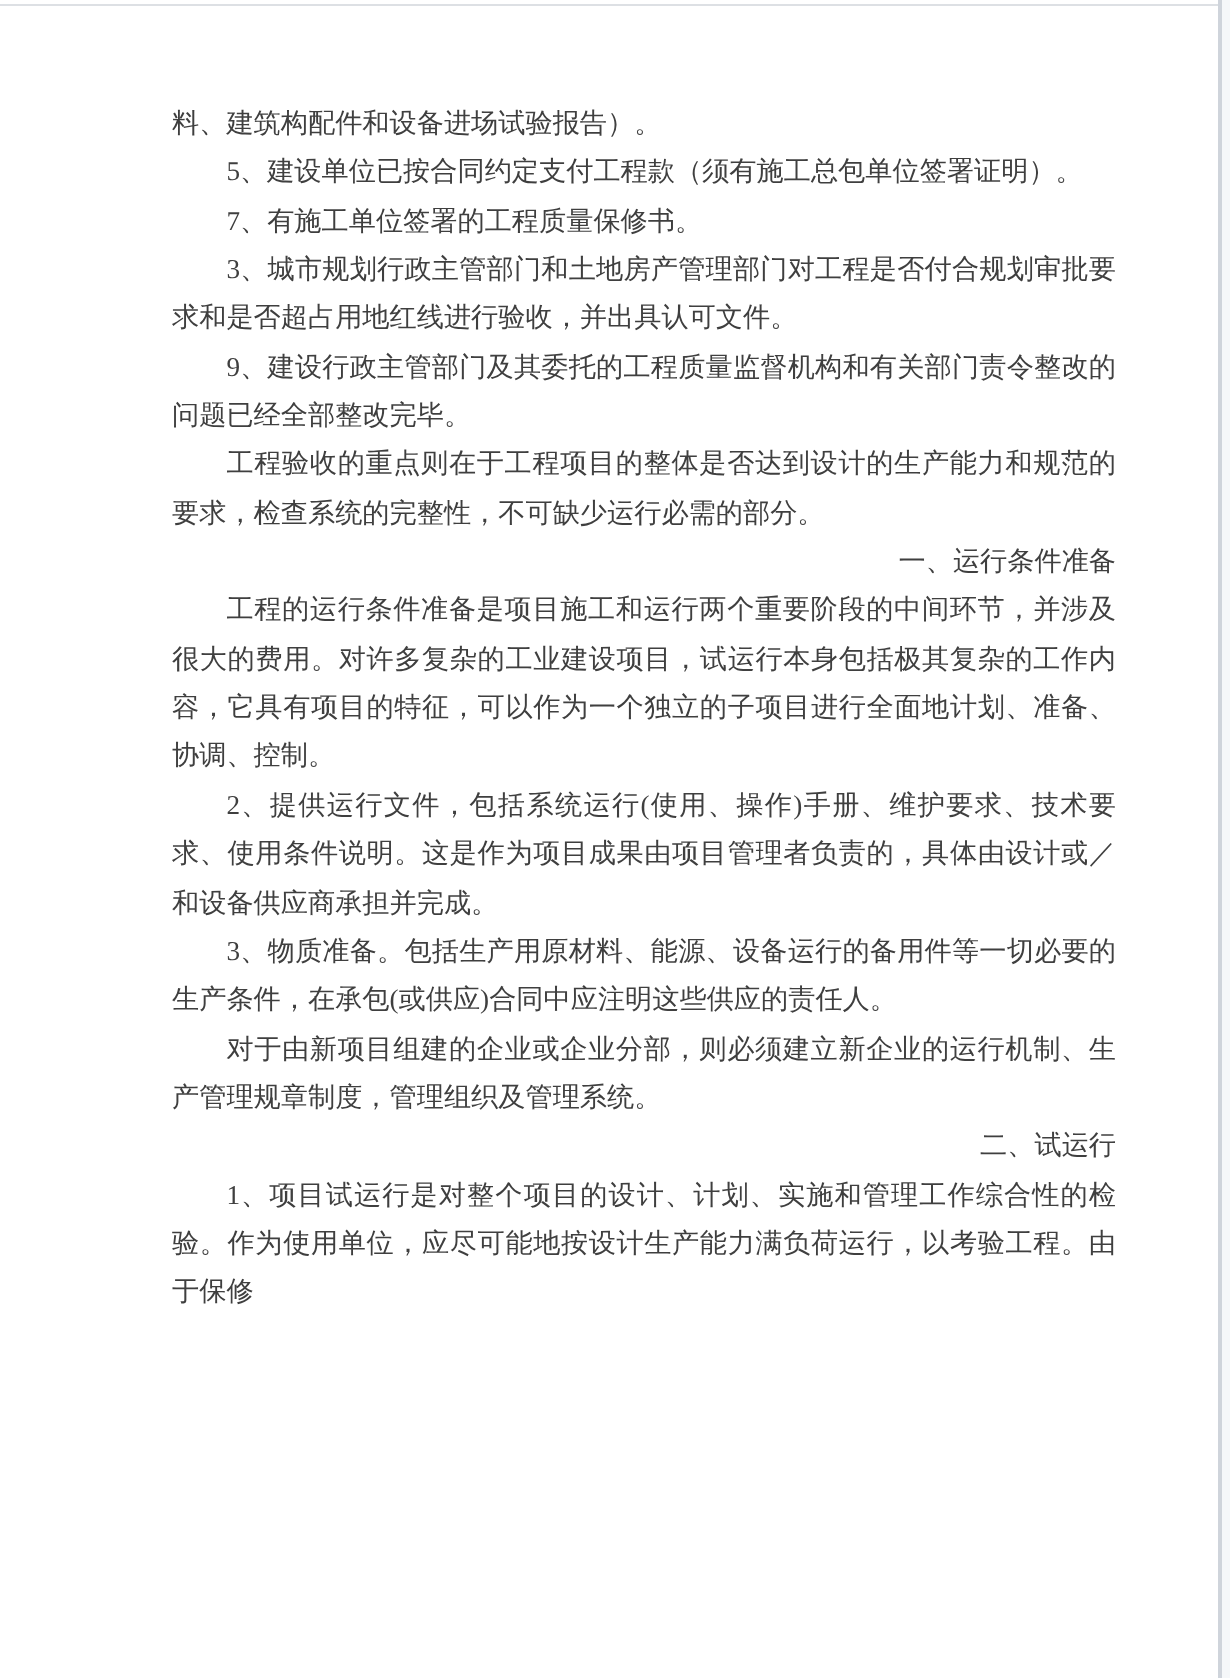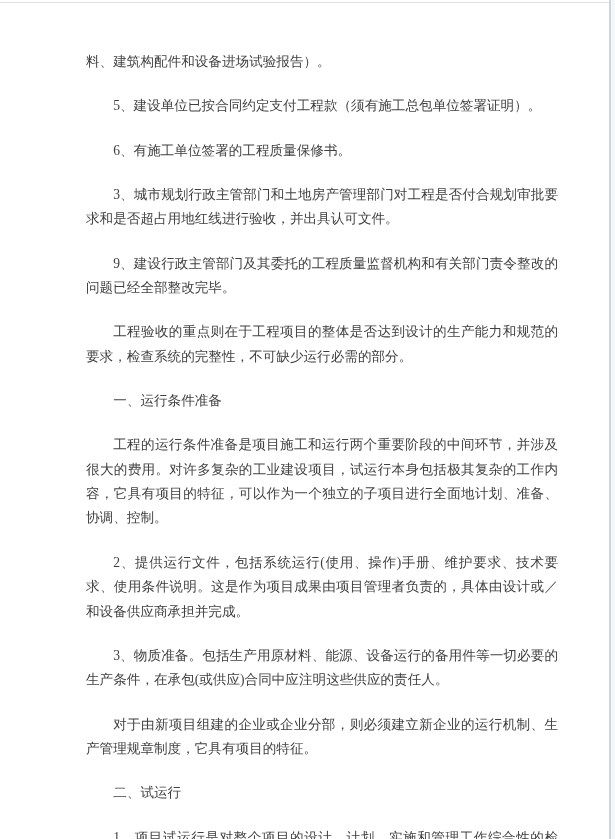--- a/index.html
+++ b/index.html
@@ -49,41 +49,40 @@
     font-size: 13.6px;
     line-height: 24.35px;
     text-align: justify;
   }
   .document-body p {
     margin: 0;
     padding: 0;
   }
   .document-body p.indent {
     text-indent: 2em;
-    margin-top: 20px;
   }
   .document-body p.heading {
-    text-align: left;
+    text-align: right;
   }
 </style>
 </head>
 <body>
 
 <div class="page">
   <div class="edge-top"></div>
   <div class="edge-right-strip"></div>
   <div class="edge-right"></div>
   <div class="document-body">
       <p class="">料、建筑构配件和设备进场试验报告）。</p>
       <p class="indent">5、建设单位已按合同约定支付工程款（须有施工总包单位签署证明）。</p>
-      <p class="indent">6、有施工单位签署的工程质量保修书。</p>
+      <p class="indent">7、有施工单位签署的工程质量保修书。</p>
       <p class="indent">3、城市规划行政主管部门和土地房产管理部门对工程是否付合规划审批要求和是否超占用地红线进行验收，并出具认可文件。</p>
       <p class="indent">9、建设行政主管部门及其委托的工程质量监督机构和有关部门责令整改的问题已经全部整改完毕。</p>
       <p class="indent">工程验收的重点则在于工程项目的整体是否达到设计的生产能力和规范的要求，检查系统的完整性，不可缺少运行必需的部分。</p>
       <p class="indent heading">一、运行条件准备</p>
       <p class="indent">工程的运行条件准备是项目施工和运行两个重要阶段的中间环节，并涉及很大的费用。对许多复杂的工业建设项目，试运行本身包括极其复杂的工作内容，它具有项目的特征，可以作为一个独立的子项目进行全面地计划、准备、协调、控制。</p>
       <p class="indent">2、提供运行文件，包括系统运行(使用、操作)手册、维护要求、技术要求、使用条件说明。这是作为项目成果由项目管理者负责的，具体由设计或／和设备供应商承担并完成。</p>
       <p class="indent">3、物质准备。包括生产用原材料、能源、设备运行的备用件等一切必要的生产条件，在承包(或供应)合同中应注明这些供应的责任人。</p>
-      <p class="indent">对于由新项目组建的企业或企业分部，则必须建立新企业的运行机制、生产管理规章制度，它具有项目的特征。</p>
+      <p class="indent">对于由新项目组建的企业或企业分部，则必须建立新企业的运行机制、生产管理规章制度，管理组织及管理系统。</p>
       <p class="indent heading">二、试运行</p>
       <p class="indent">1、项目试运行是对整个项目的设计、计划、实施和管理工作综合性的检验。作为使用单位，应尽可能地按设计生产能力满负荷运行，以考验工程。由于保修</p>
     </div>
 </div>
 
 </body></html>

